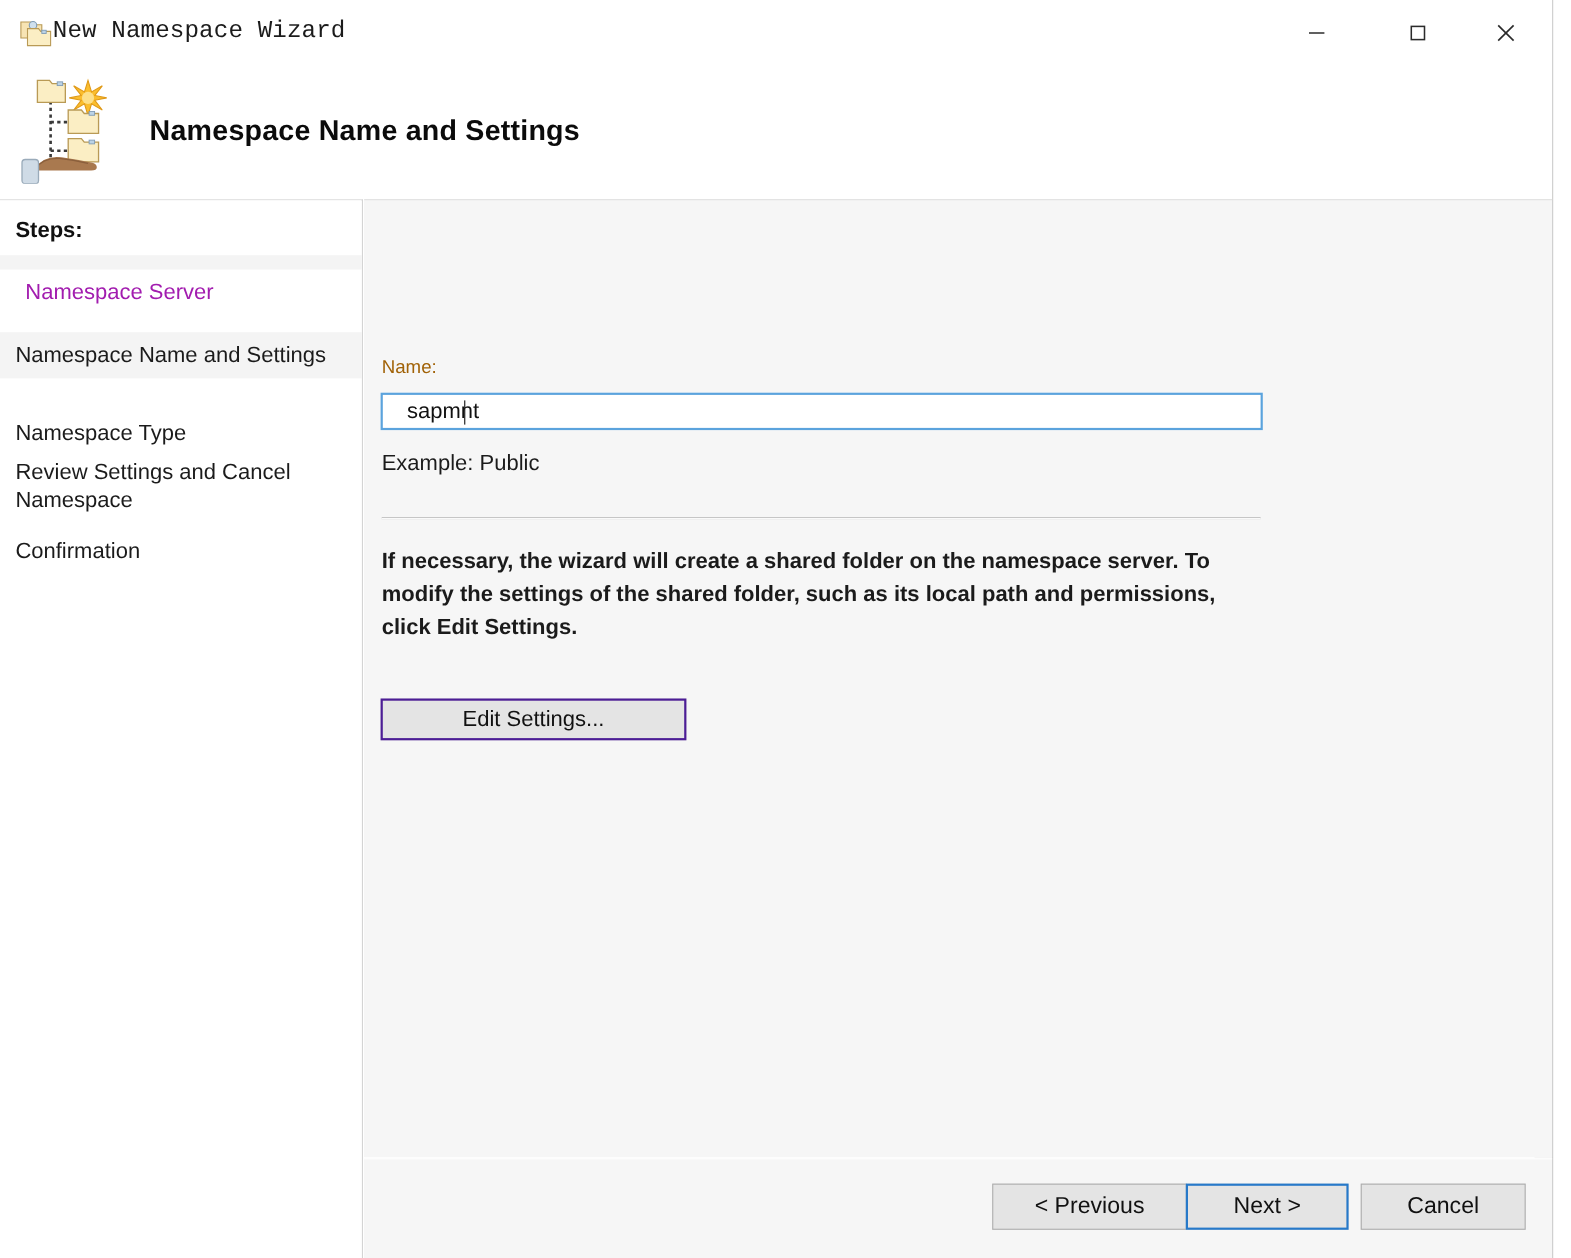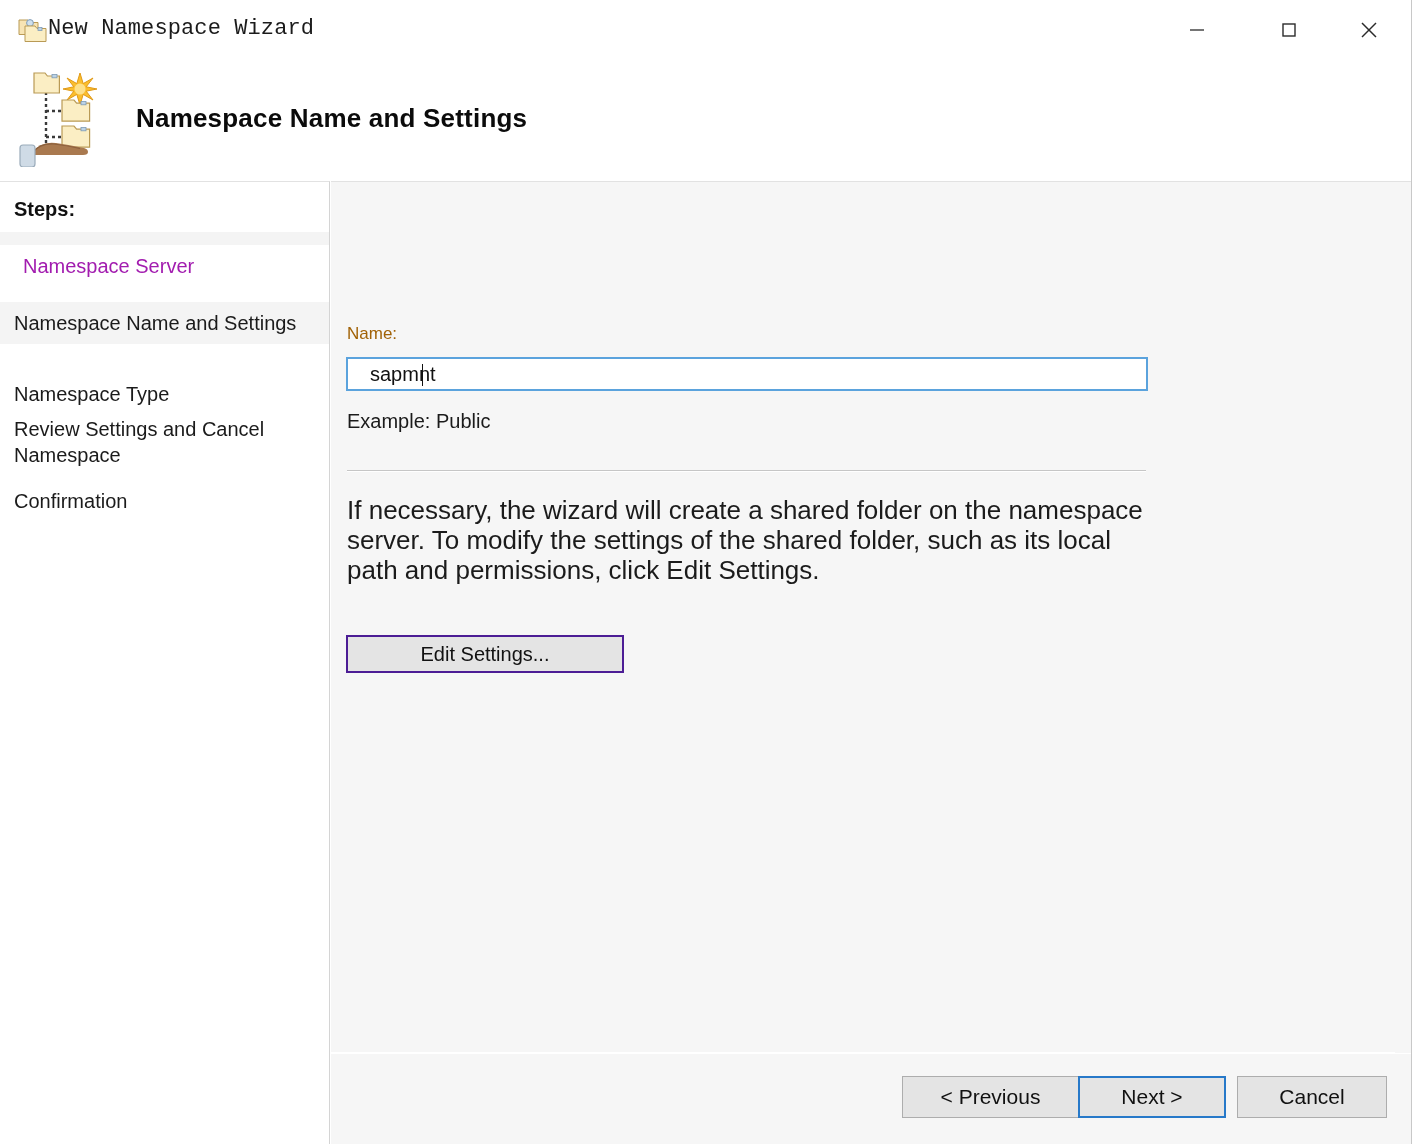--- a/index.html
+++ b/index.html
@@ -219,23 +219,24 @@
     left: 16px; top: 288px;
     width: 799px;
     height: 1px;
     background: #c6c6c6;
     border-bottom: 1px solid #ffffff;
   }
   #share-text {
     position: absolute;
     left: 16px; top: 313px;
     width: 800px;
-    font-size: 26px;
+    font-size: 20px;
     color: #1b1b1b;
     line-height: 30px;
+    font-weight: bold;
   }
   #edit-settings-btn {
     position: absolute;
     left: 15px; top: 453px;
     width: 278px;
     height: 38px;
     background: #e4e4e4;
     border: 2px solid #4c1d95;
     box-sizing: border-box;
     font-family: "Liberation Sans", sans-serif;

